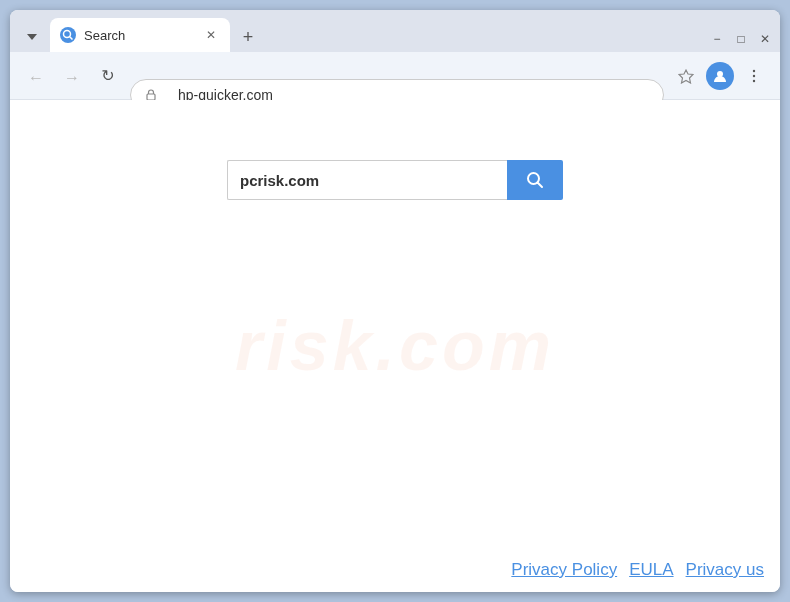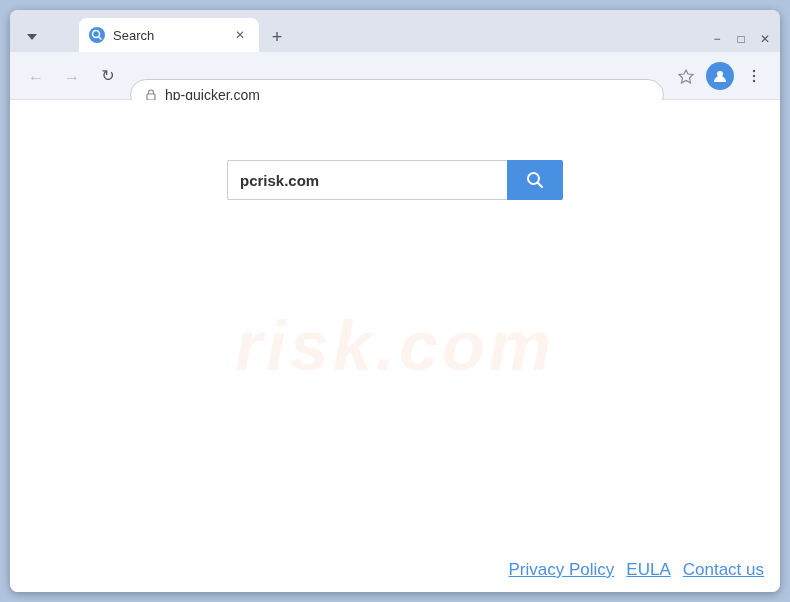--- a/index.html
+++ b/index.html
@@ -58,21 +58,20 @@
       background: #ffffff;
       border-radius: 8px 8px 0 0;
       height: 34px;
       min-width: 180px;
       max-width: 240px;
       display: flex;
       align-items: center;
       padding: 0 10px;
       gap: 8px;
       position: relative;
-      margin-left: 29px;
     }
 
     .tab-favicon {
       width: 16px;
       height: 16px;
       background: #4a90e2;
       border-radius: 50%;
       flex-shrink: 0;
       display: flex;
       align-items: center;
@@ -162,21 +161,21 @@
 
     .address-bar {
       flex: 1;
       height: 32px;
       background: #fff;
       border: 1px solid #ccc;
       border-radius: 16px;
       display: flex;
       align-items: center;
       padding: 0 12px;
-      gap: 6px;
+      gap: 19px;
       margin-top: 38px;
     }
 
     .address-security-icon {
       width: 16px;
       height: 16px;
       display: flex;
       align-items: center;
       justify-content: center;
       color: #888;
@@ -413,17 +412,17 @@
         <svg width="18" height="18" viewBox="0 0 18 18" fill="none">
           <circle cx="7.5" cy="7.5" r="5.5" stroke="white" stroke-width="2"></circle>
           <line x1="11.5" y1="11.5" x2="16" y2="16" stroke="white" stroke-width="2" stroke-linecap="round"></line>
         </svg>
       </button>
     </div>
 
     <div class="footer">
       <a>Privacy Policy</a>
       <a>EULA</a>
-      <a>Contact us</a>
+      <a>Privacy us</a>
     </div>
 
   </div>
 </div>
 
 </body></html>

